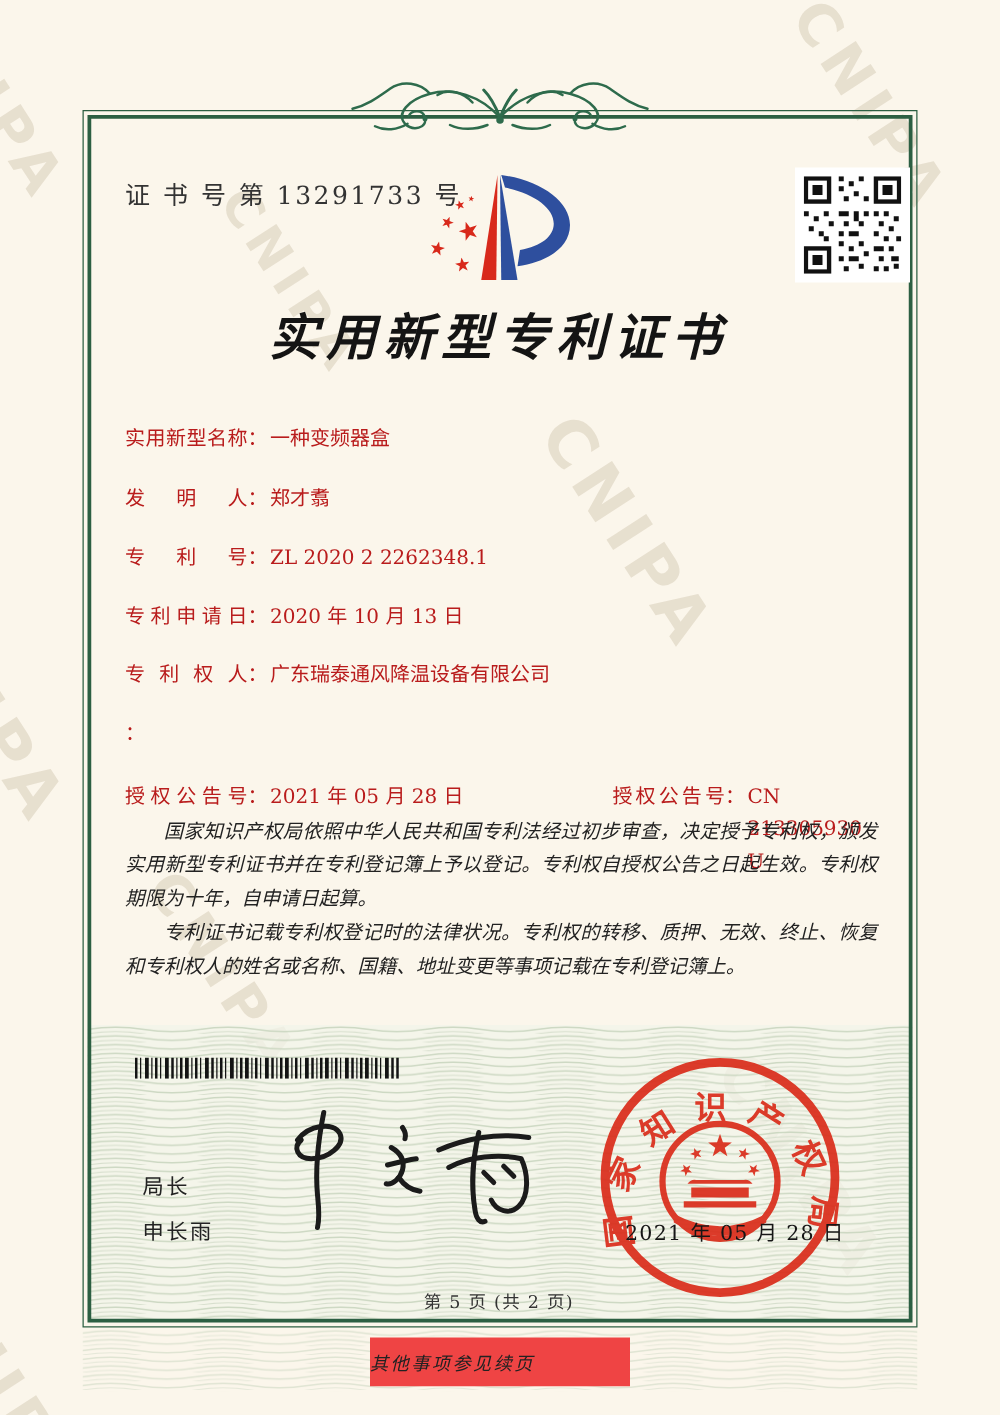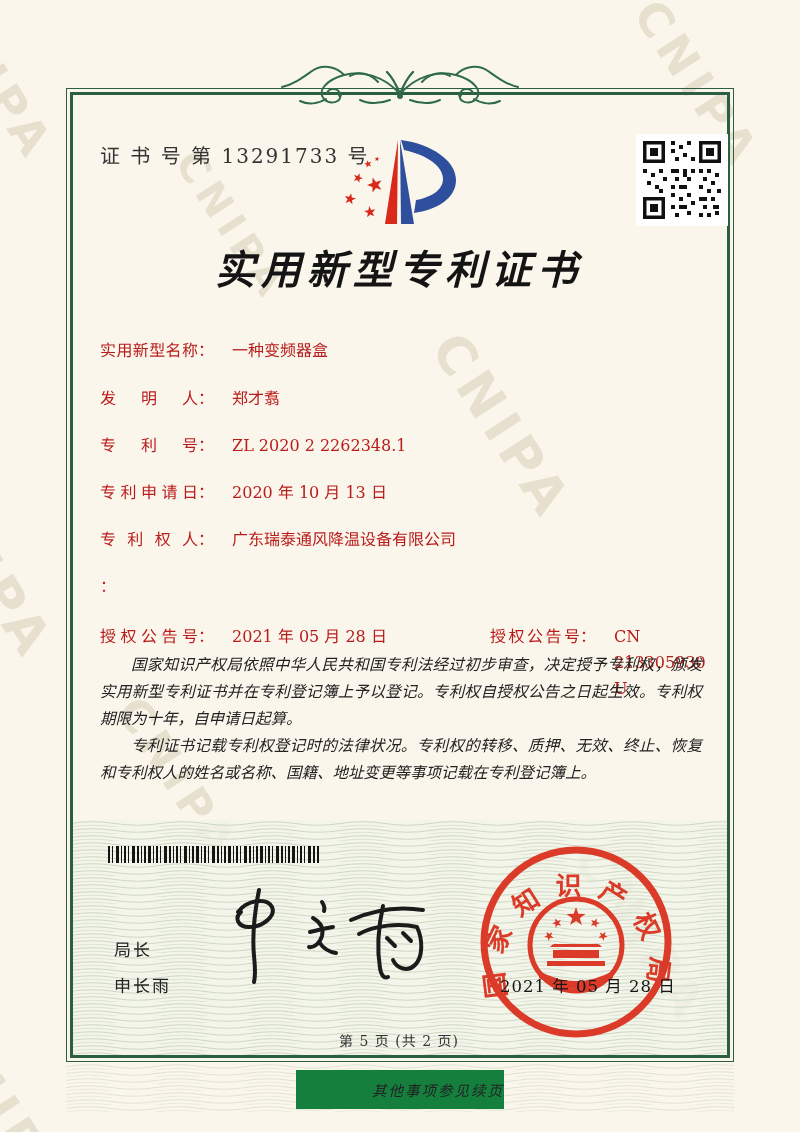--- a/index.html
+++ b/index.html
@@ -39,21 +39,21 @@
     position:absolute;left:636px;top:134px;width:92px;height:92px;background:#fff;
     display:flex;align-items:center;justify-content:center;
   }
   .doc-title{
     position:absolute;left:66px;top:238px;width:666px;text-align:center;
     font-size:40px;font-weight:700;letter-spacing:6px;color:#141414;font-style:italic;
   }
   .row{position:absolute;left:100px;width:600px;font-size:16px;color:#b91c1c;display:flex;line-height:26px;}
   .row .lbl{display:inline-block;width:98px;text-align:justify;text-align-last:justify;flex:none;}
   .row .colon{flex:none;}
-  .row .val{flex:1;margin-left:18px;}
+  .row .val{flex:1;margin-left:2px;}
   .r1{top:338px}.r2{top:386px}.r3{top:433px}.r4{top:480px}.r5{top:527px}.r6{top:574px}.r7{top:624px}
   .pair2{position:absolute;left:390px;top:0;display:flex;}
   .pair2 .lbl{width:90px;}
   .paras{
     position:absolute;left:100px;top:652px;width:602px;
     font-size:15.5px;line-height:27px;color:#222;
     font-style:italic;text-align:justify;
   }
   .paras p{margin:0;text-indent:2em;}
   .barcode{position:absolute;left:108px;top:846px;}
@@ -64,22 +64,22 @@
   .signature{position:absolute;left:225px;top:882px;}
   .seal{position:absolute;left:477px;top:843px;}
   .seal-date{
     position:absolute;left:500px;top:973px;font-size:16.5px;color:#161616;letter-spacing:1px;z-index:6;
   }
   .page-no{
     position:absolute;left:66px;top:1030px;width:666px;text-align:center;
     font-size:14px;color:#333;letter-spacing:1px;
   }
   .cont-note{
-    position:absolute;left:296px;top:1070px;width:208px;background:#15803d;
-    text-align:right;font-size:14.5px;font-style:italic;color:#222;
+    position:absolute;left:296px;top:1070px;width:208px;background:#ef4444;
+    text-align:left;font-size:14.5px;font-style:italic;color:#222;
     padding:9px 0;z-index:5;letter-spacing:2px;
   }
 </style>
 </head>
 <body>
 
 <svg width="0" height="0" style="position:absolute" aria-hidden="true">
   <defs>
     <pattern id="wv" width="90" height="7" patternUnits="userSpaceOnUse">
       <path d="M0 3.5 Q22.5 0 45 3.5 T90 3.5" fill="none" stroke="#c7d4bd" stroke-width="1"></path>

